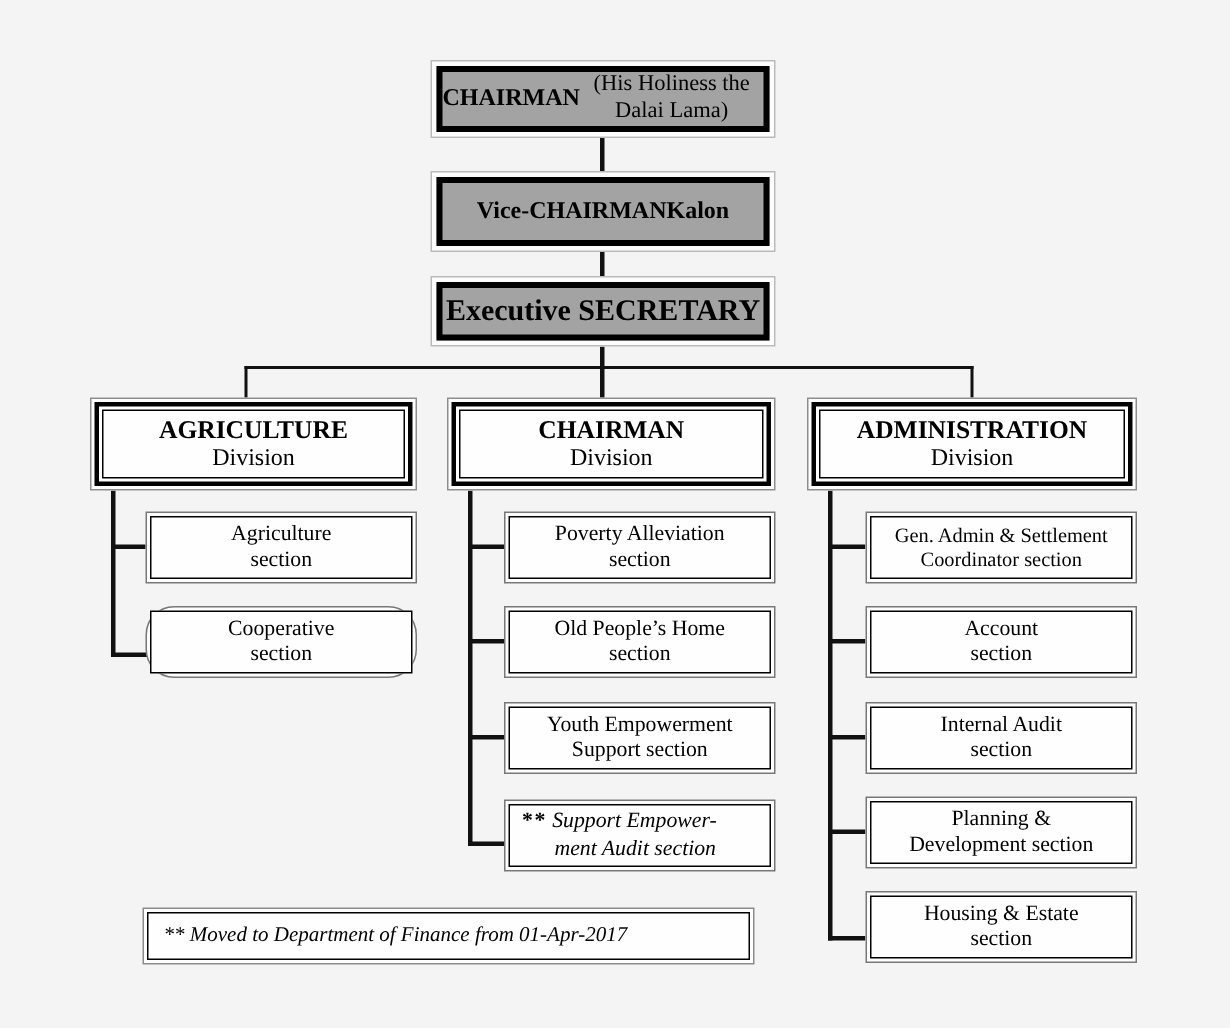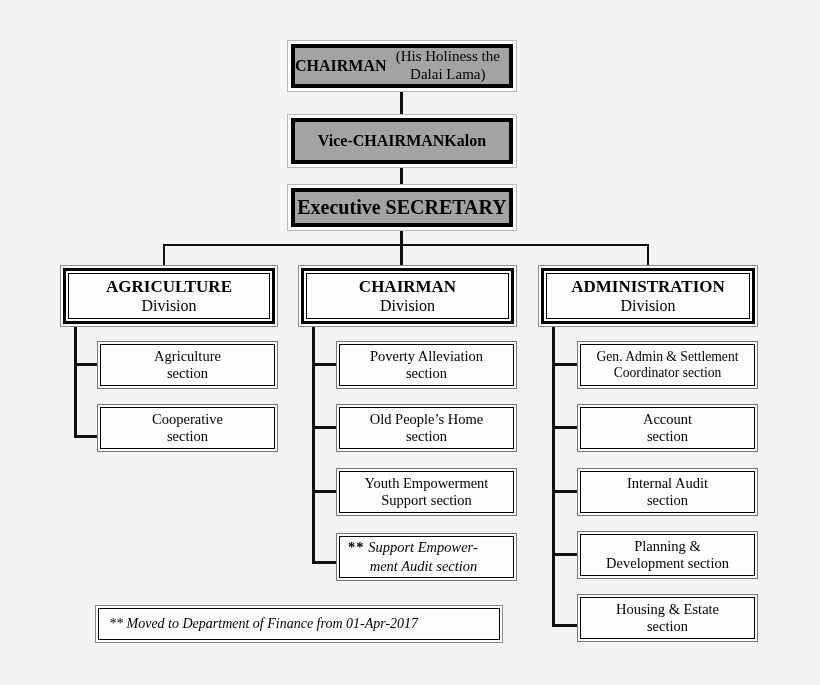--- a/index.html
+++ b/index.html
@@ -222,21 +222,21 @@
     </div>
   </div>
 
   <div class="box section" style="left:97px; top:341px; width:181px; height:48px;">
     <div class="inner">
       <div class="fs-sec">Agriculture</div>
       <div class="fs-sec">section</div>
     </div>
   </div>
 
-  <div class="box section" style="left:97px; top:404px; width:181px; height:48px;">
+  <div class="box section" style="left:97px; top:404px; width:181px; height:48px;border-radius:19px;">
     <div class="inner">
       <div class="fs-sec">Cooperative</div>
       <div class="fs-sec">section</div>
     </div>
   </div>
 
   <div class="box division" style="left:298px; top:265px; width:219px; height:62px;">
     <div class="mid">
       <div class="inner">
         <div class="fs-div-1">CHAIRMAN</div>

